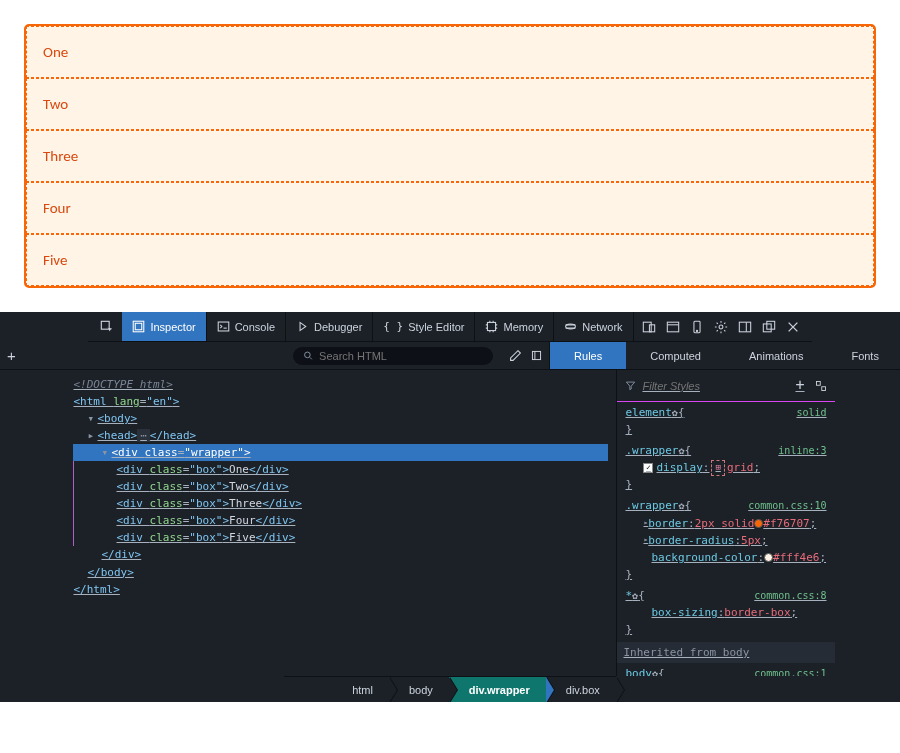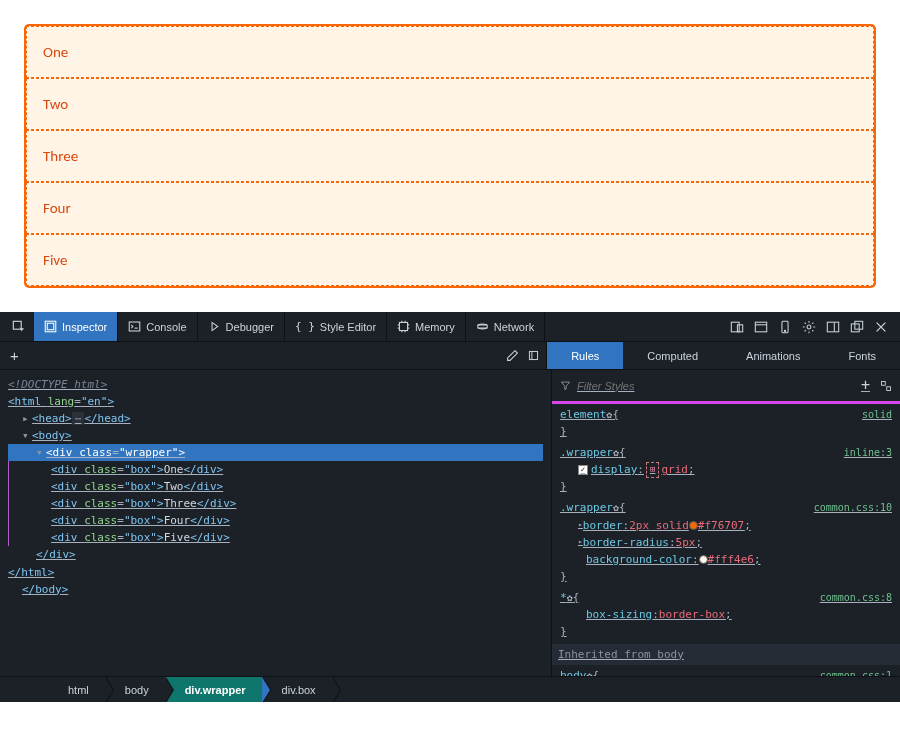--- a/index.html
+++ b/index.html
@@ -23,20 +23,21 @@
 
 
 .devtools {
   background: #1c2128;
   color: #a7b0bd;
   height: 390px;
   display: flex;
   flex-direction: column;
   font-family: -apple-system, sans-serif;
   font-size: 11px;
+  align-items: center;
 }
 
 
 .dt-toolbar {
   display: flex;
   align-items: center;
   background: #1c2128;
   border-bottom: 1px solid #0d1014;
   height: 30px;
   padding: 0 4px;
@@ -135,21 +136,21 @@
   line-height: 1.55;
   overflow: auto;
   display: flex;
   flex-direction: column;
 }
 
 .filter-row {
   display: flex;
   align-items: center;
   background: #1c2128;
-  border-bottom: 3px solid #d946ef;
+  border-bottom: 1px solid #d946ef;
   padding: 4px 8px;
   gap: 6px;
 }
 .filter-row input {
   background: transparent;
   border: none;
   color: #8a94a3;
   font-size: 11px;
   outline: none;
   flex: 1;
@@ -346,20 +347,27 @@
             <path d="M3 3l10 10M13 3L3 13"></path>
           </svg>
         </span>
     </div>
   </div>
 
   <div class="dt-subbar">
     <div class="sub-left">
       <span class="plus-btn">+</span>
       <div style="flex:1"></div>
+      <div class="search-wrap">
+        <svg width="11" height="11" viewBox="0 0 16 16" fill="none" stroke="#8a94a3" stroke-width="1.5">
+            <circle cx="7" cy="7" r="4.5"></circle>
+            <path d="M11 11l3 3"></path>
+          </svg>
+        <input placeholder="Search HTML" style="">
+      </div>
       <span class="ico" style="color:#ccd3dc">
           <svg width="13" height="13" viewBox="0 0 16 16" fill="none" stroke="currentColor" stroke-width="1.3">
             <path d="M11 2l3 3-9 9H2v-3l9-9z"></path>
           </svg>
         </span>
       <span class="ico" style="color:#ccd3dc">
           <svg width="13" height="13" viewBox="0 0 16 16" fill="none" stroke="currentColor" stroke-width="1.2">
             <rect x="3" y="3" width="10" height="10"></rect>
             <path d="M6 3v10"></path>
           </svg>
@@ -371,33 +379,33 @@
       <div class="sub-tab">Animations</div>
       <div class="sub-tab">Fonts</div>
     </div>
   </div>
 
   <div class="dt-body">
 
     <div class="dom-pane">
       <div class="dom-line"><span class="doctype">&lt;!DOCTYPE html&gt;</span></div>
       <div class="dom-line"><span class="tag">&lt;html </span><span class="attr-name">lang</span><span class="punct">=</span><span class="attr-val">"en"</span><span class="tag">&gt;</span></div>
+      <div class="dom-line ind1"><span class="toggle">▾</span><span class="tag">&lt;body&gt;</span></div>
       <div class="dom-line ind1"><span class="toggle">▸</span><span class="tag">&lt;head&gt;</span><span class="txt" style="background:#2b313b;color:#8a94a3;padding:0 3px">⋯</span><span class="closer">&lt;/head&gt;</span></div>
-      <div class="dom-line ind1"><span class="toggle">▾</span><span class="tag">&lt;body&gt;</span></div>
       <div class="dom-line hl-line ind2"><span class="toggle">▾</span><span class="tag">&lt;div </span><span class="attr-name">class</span><span class="punct">=</span><span class="attr-val">"wrapper"</span><span class="tag">&gt;</span></div>
       <div class="ind2 tree-bar">
         <div class="dom-line ind1"><span class="tag">&lt;div </span><span class="attr-name">class</span><span class="punct">=</span><span class="attr-val">"box"</span><span class="tag">&gt;</span><span class="txt">One</span><span class="closer">&lt;/div&gt;</span></div>
         <div class="dom-line ind1"><span class="tag">&lt;div </span><span class="attr-name">class</span><span class="punct">=</span><span class="attr-val">"box"</span><span class="tag">&gt;</span><span class="txt">Two</span><span class="closer">&lt;/div&gt;</span></div>
         <div class="dom-line ind1"><span class="tag">&lt;div </span><span class="attr-name">class</span><span class="punct">=</span><span class="attr-val">"box"</span><span class="tag">&gt;</span><span class="txt">Three</span><span class="closer">&lt;/div&gt;</span></div>
         <div class="dom-line ind1"><span class="tag">&lt;div </span><span class="attr-name">class</span><span class="punct">=</span><span class="attr-val">"box"</span><span class="tag">&gt;</span><span class="txt">Four</span><span class="closer">&lt;/div&gt;</span></div>
         <div class="dom-line ind1"><span class="tag">&lt;div </span><span class="attr-name">class</span><span class="punct">=</span><span class="attr-val">"box"</span><span class="tag">&gt;</span><span class="txt">Five</span><span class="closer">&lt;/div&gt;</span></div>
       </div>
       <div class="dom-line ind2"><span class="closer">&lt;/div&gt;</span></div>
+      <div class="dom-line ind1"><span class="closer">&lt;/body&gt;</span></div>
       <div class="dom-line"><span class="closer">&lt;/html&gt;</span></div>
-      <div class="dom-line ind1"><span class="closer">&lt;/body&gt;</span></div>
     </div>
 
     <div class="styles-pane">
       <div class="filter-row">
         <svg width="11" height="11" viewBox="0 0 16 16" fill="none" stroke="#8a94a3" stroke-width="1.3">
             <path d="M2 3h12l-5 6v4l-2 1v-5L2 3z"></path>
           </svg>
         <input placeholder="Filter Styles" style="">
         <span class="plus-btn">+</span>
         <span class="ico" style="color:#ccd3dc">

